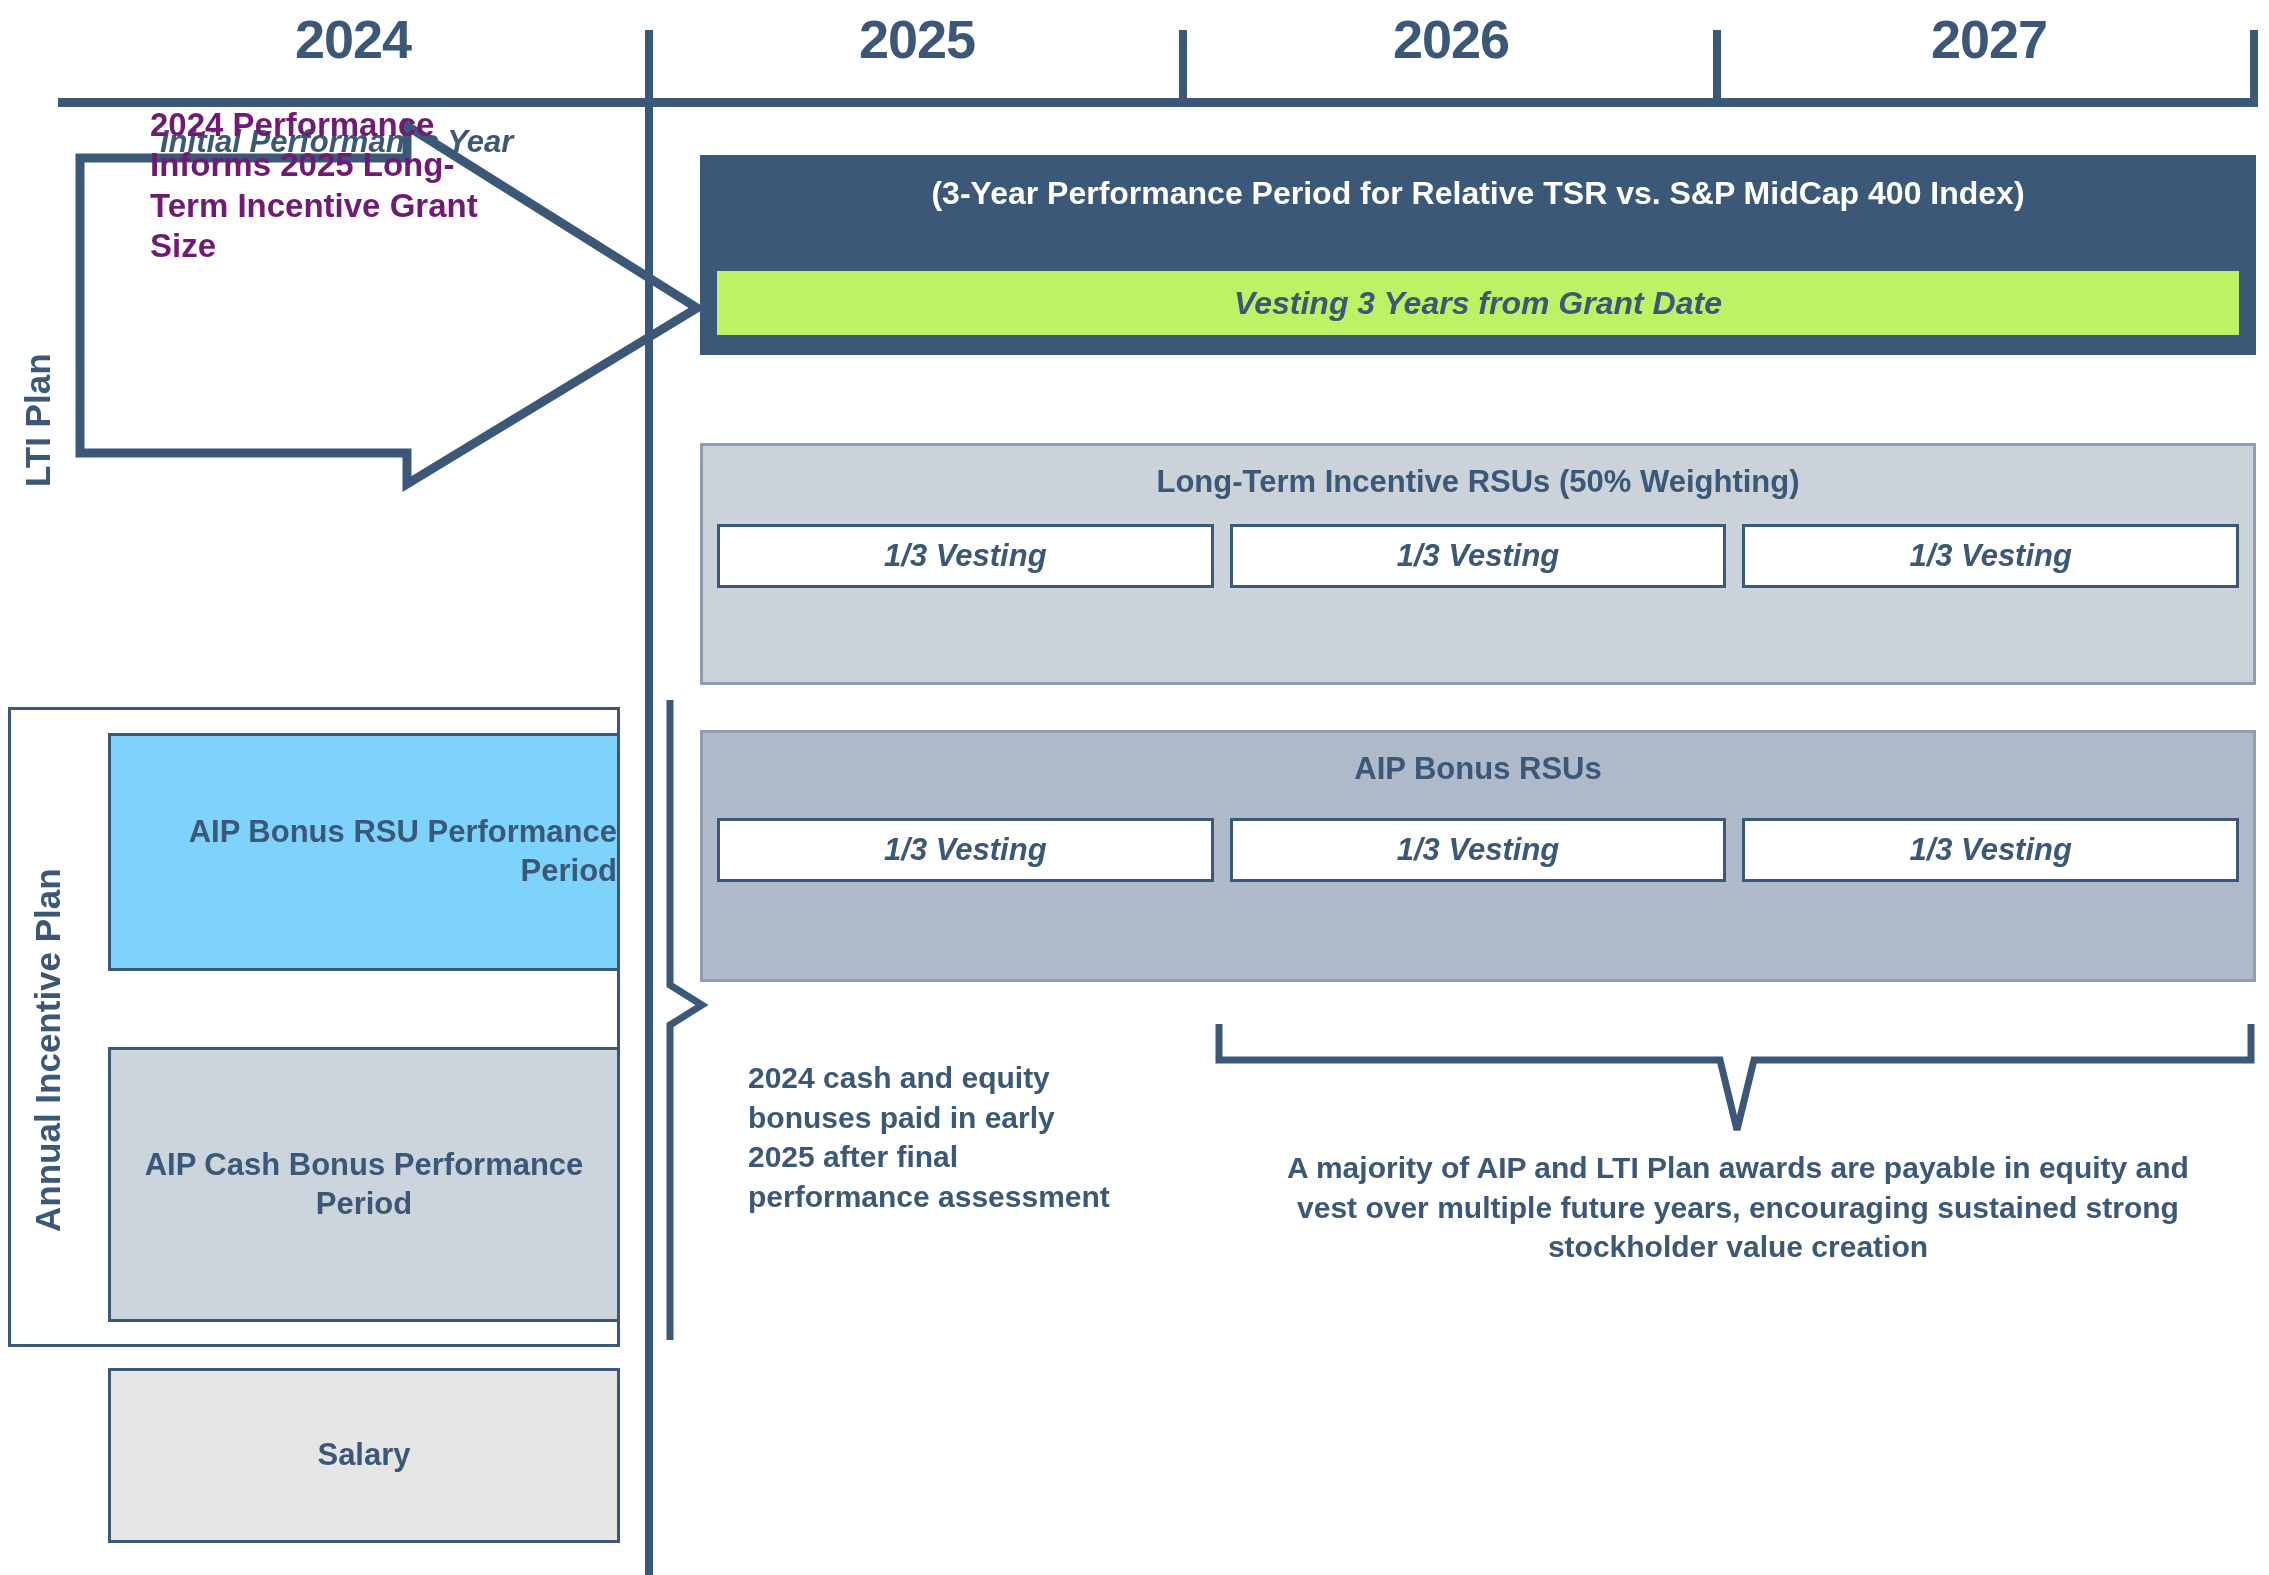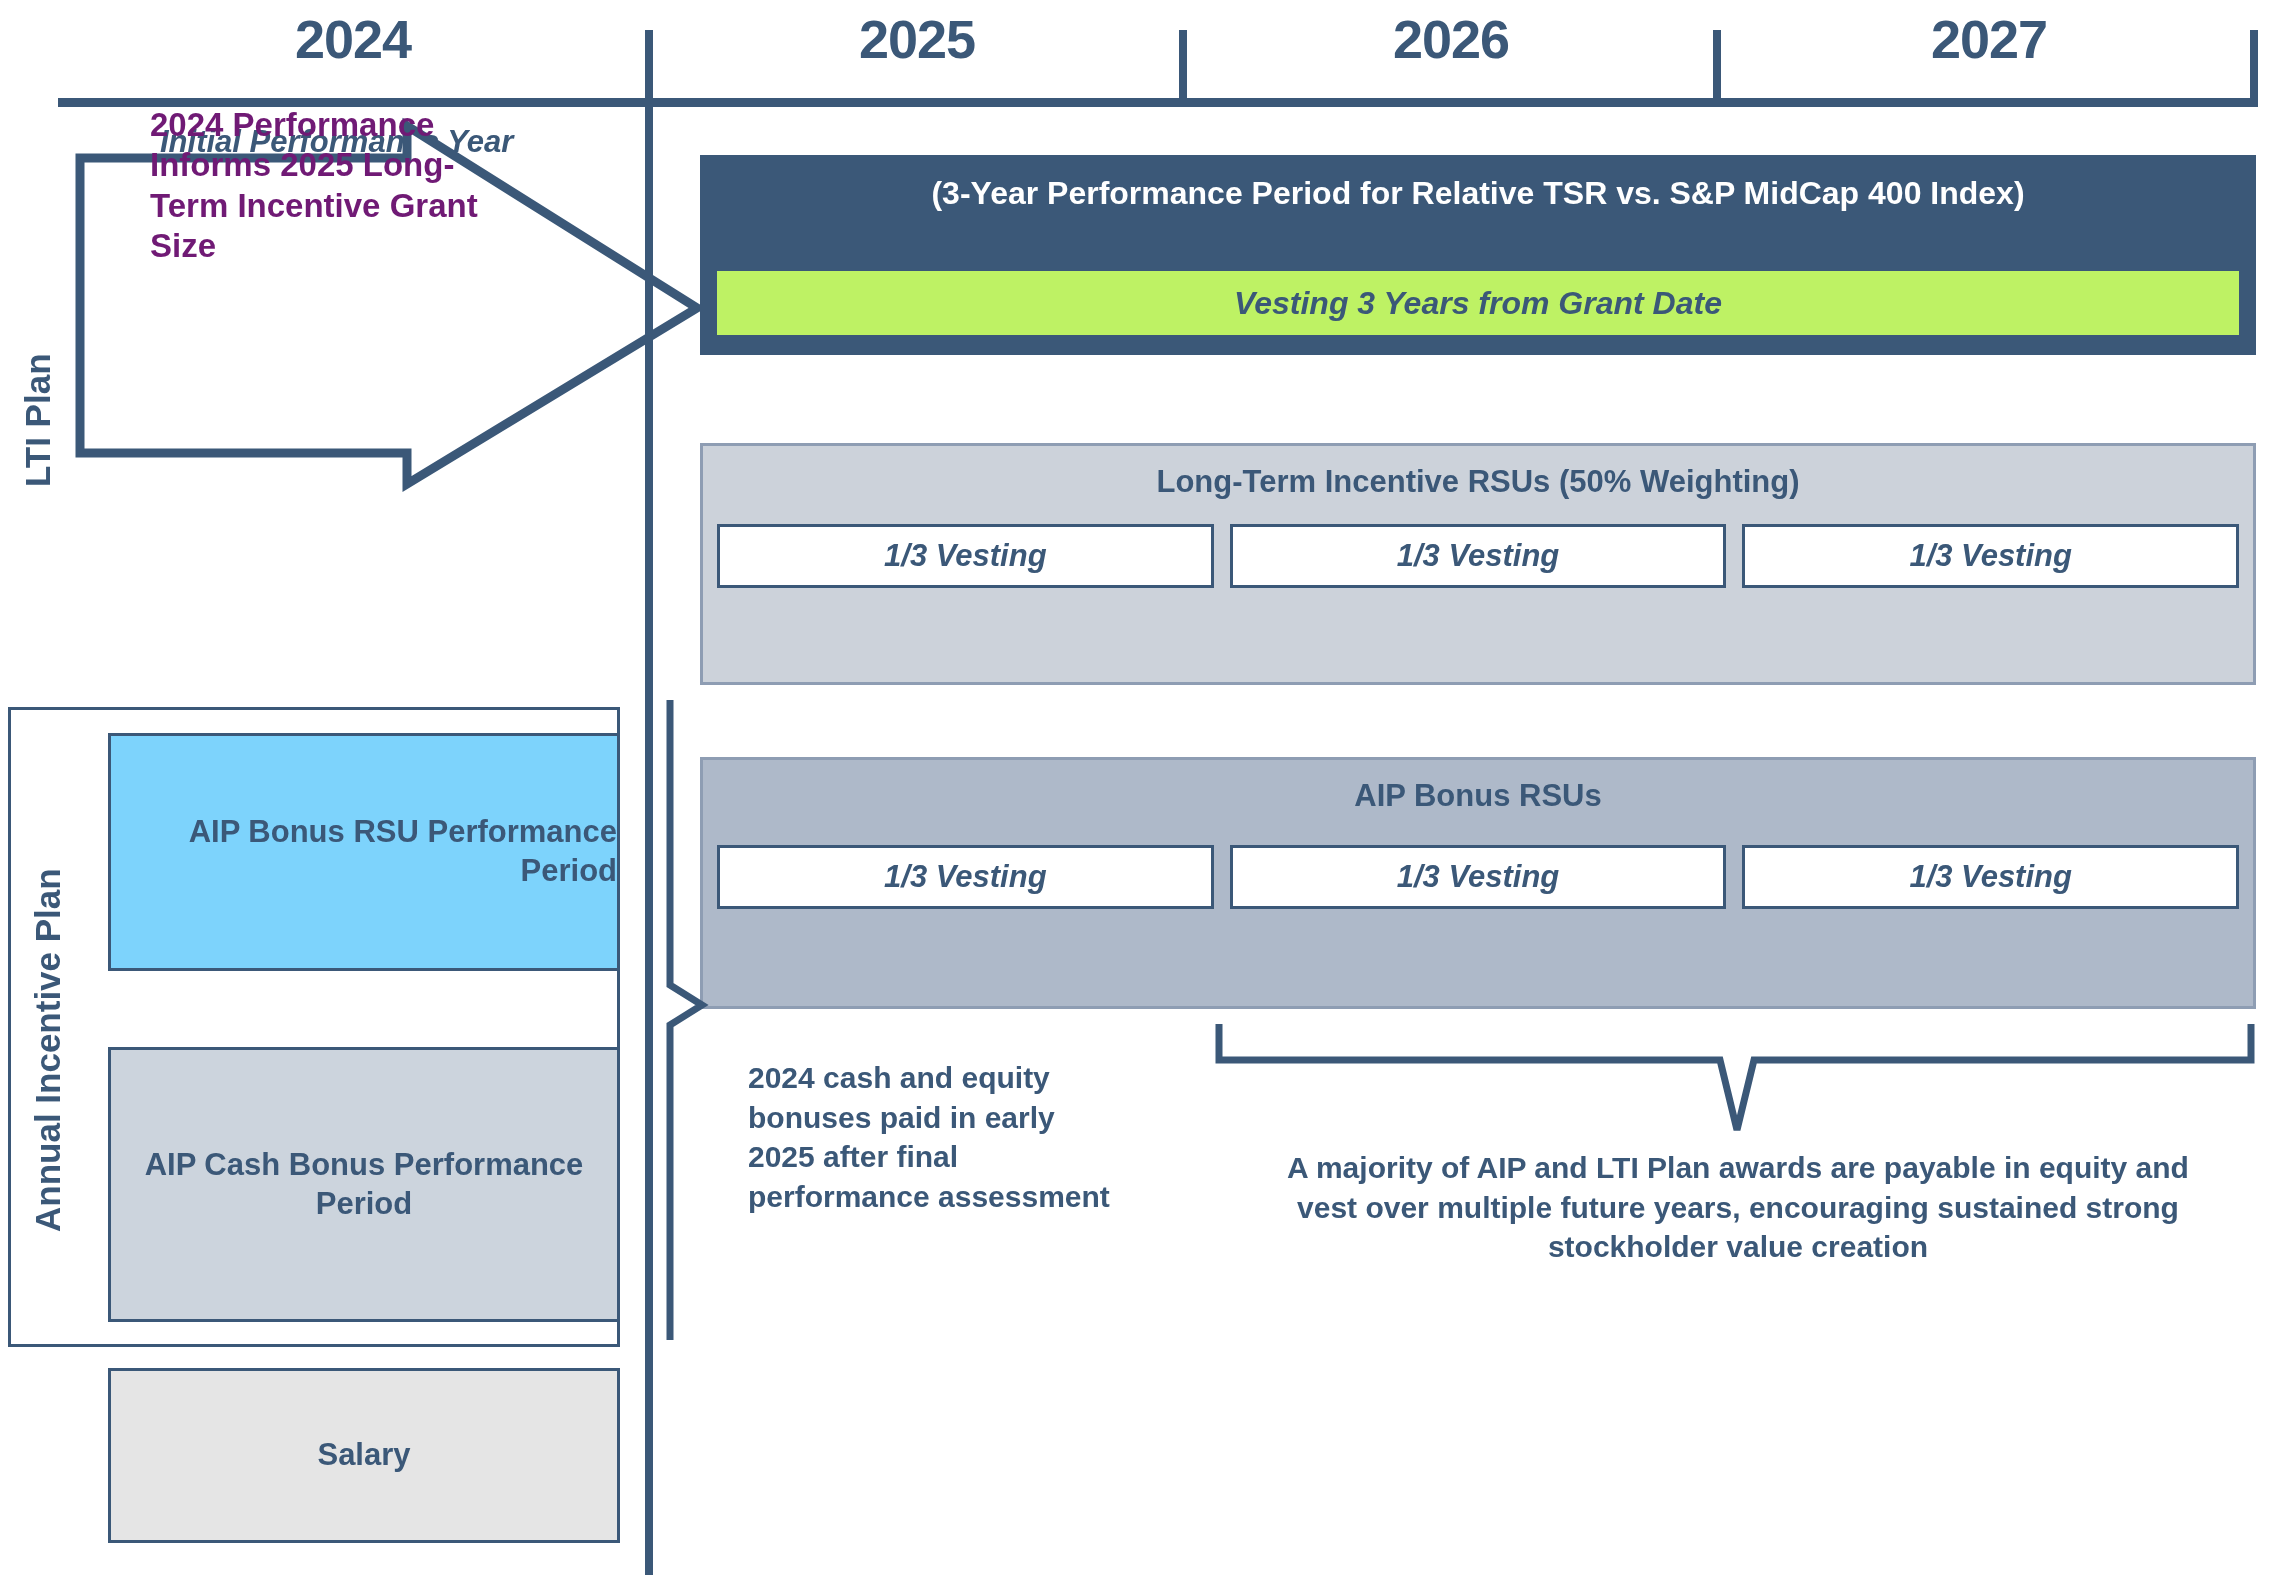--- a/index.html
+++ b/index.html
@@ -88,21 +88,21 @@
 
 <div class="band" style="left:700px;top:443px;width:1556px;height:242px;background:#ccd2da;">
   <div class="band-title">Long-Term Incentive RSUs (50% Weighting)</div>
   <div class="vest-row">
     <div class="vest-cell">1/3 Vesting</div>
     <div class="vest-cell">1/3 Vesting</div>
     <div class="vest-cell">1/3 Vesting</div>
   </div>
 </div>
 
-<div class="band" style="left:700px;top:730px;width:1556px;height:252px;background:#aeb9c9;margin-top:27px;">
+<div class="band" style="left:700px;top:730px;width:1556px;height:252px;background:#aeb9c9;">
   <div class="band-title">AIP Bonus RSUs</div>
   <div class="vest-row" style="top:85px;">
     <div class="vest-cell">1/3 Vesting</div>
     <div class="vest-cell">1/3 Vesting</div>
     <div class="vest-cell">1/3 Vesting</div>
   </div>
 </div>
 
 <div class="outline-box" style="left:8px;top:707px;width:612px;height:640px;"></div>
 

